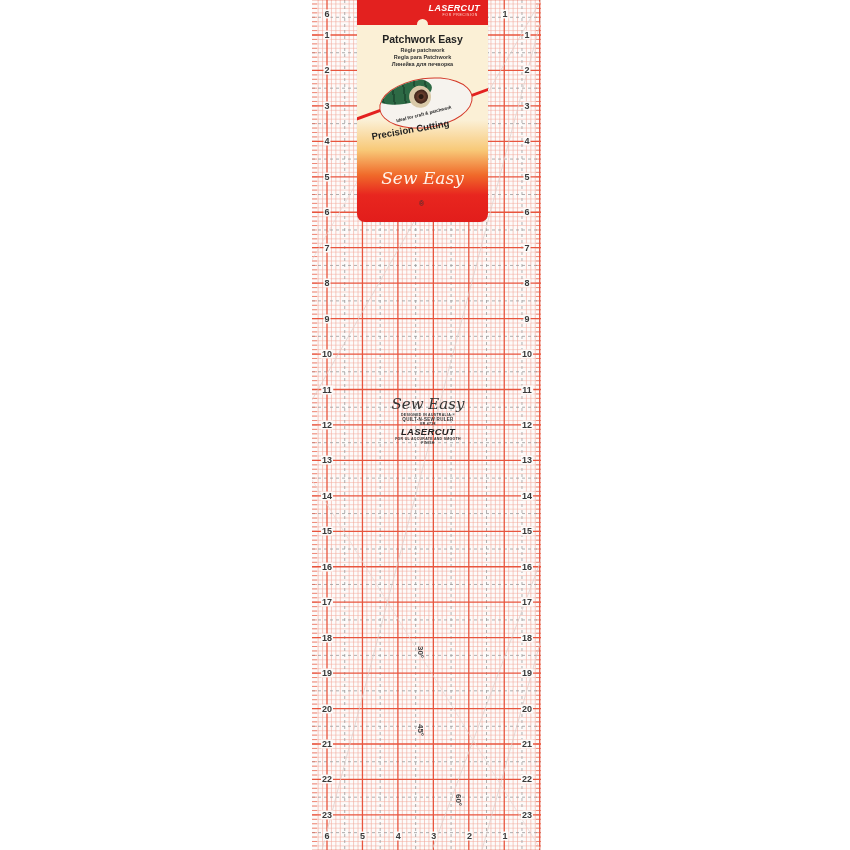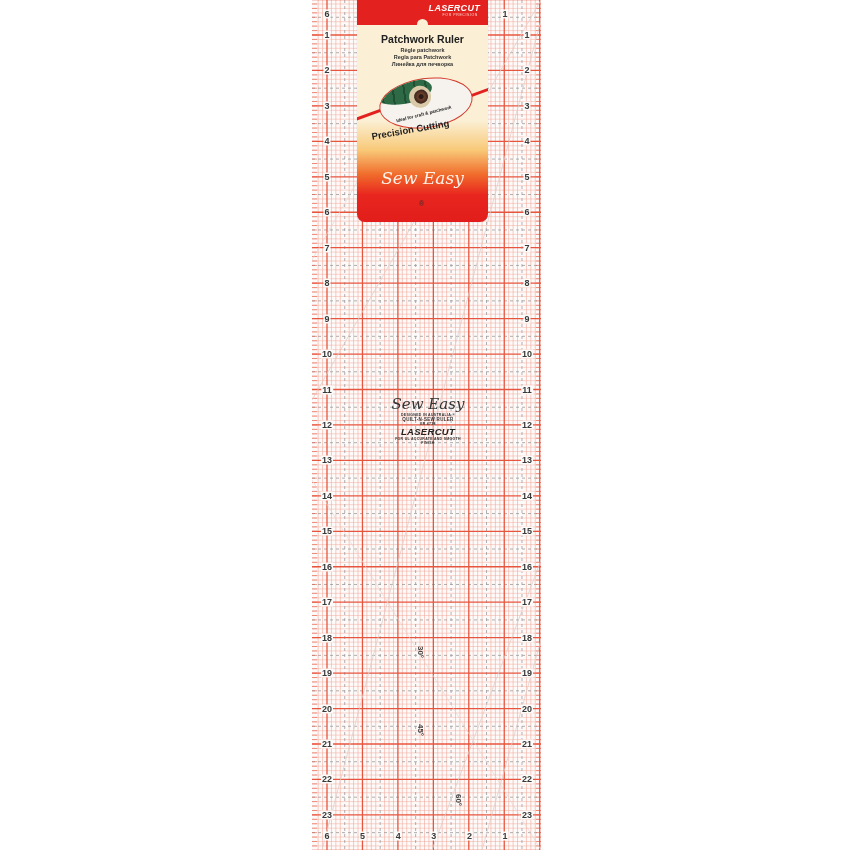--- a/index.html
+++ b/index.html
@@ -764,21 +764,21 @@
     <span class="angle" style="left: 420px; top: 730px;">45°</span>
     <span class="angle" style="left: 458px; top: 800px;">60°</span>
   </div>
 
 <div id="card">
   <div id="card-header">
     <span id="brand-top">LASERCUT</span>
     <span id="brand-top-sub">FOR PRECISION</span>
   </div>
   <div id="hang-hole"></div>
-  <div id="title">Patchwork Ruler</div>
+  <div id="title">Patchwork Easy</div>
   <div class="sub" style="top:47px">Règle patchwork</div>
   <div class="sub" style="top:54px">Regla para Patchwork</div>
   <div class="sub" style="top:61px">Линейка для печворка</div>
   <div class="stripe" style="left:-10px; top:112px; width:50px;"></div>
   <div class="stripe" style="left:100px; top:92px; width:40px;"></div>
   <div id="oval">
     <div id="oval-cloth"></div>
     <div id="cutter"></div>
     <div id="cutter-blade"></div>
     <div id="oval-caption">Ideal for craft &amp; patchwork</div>

